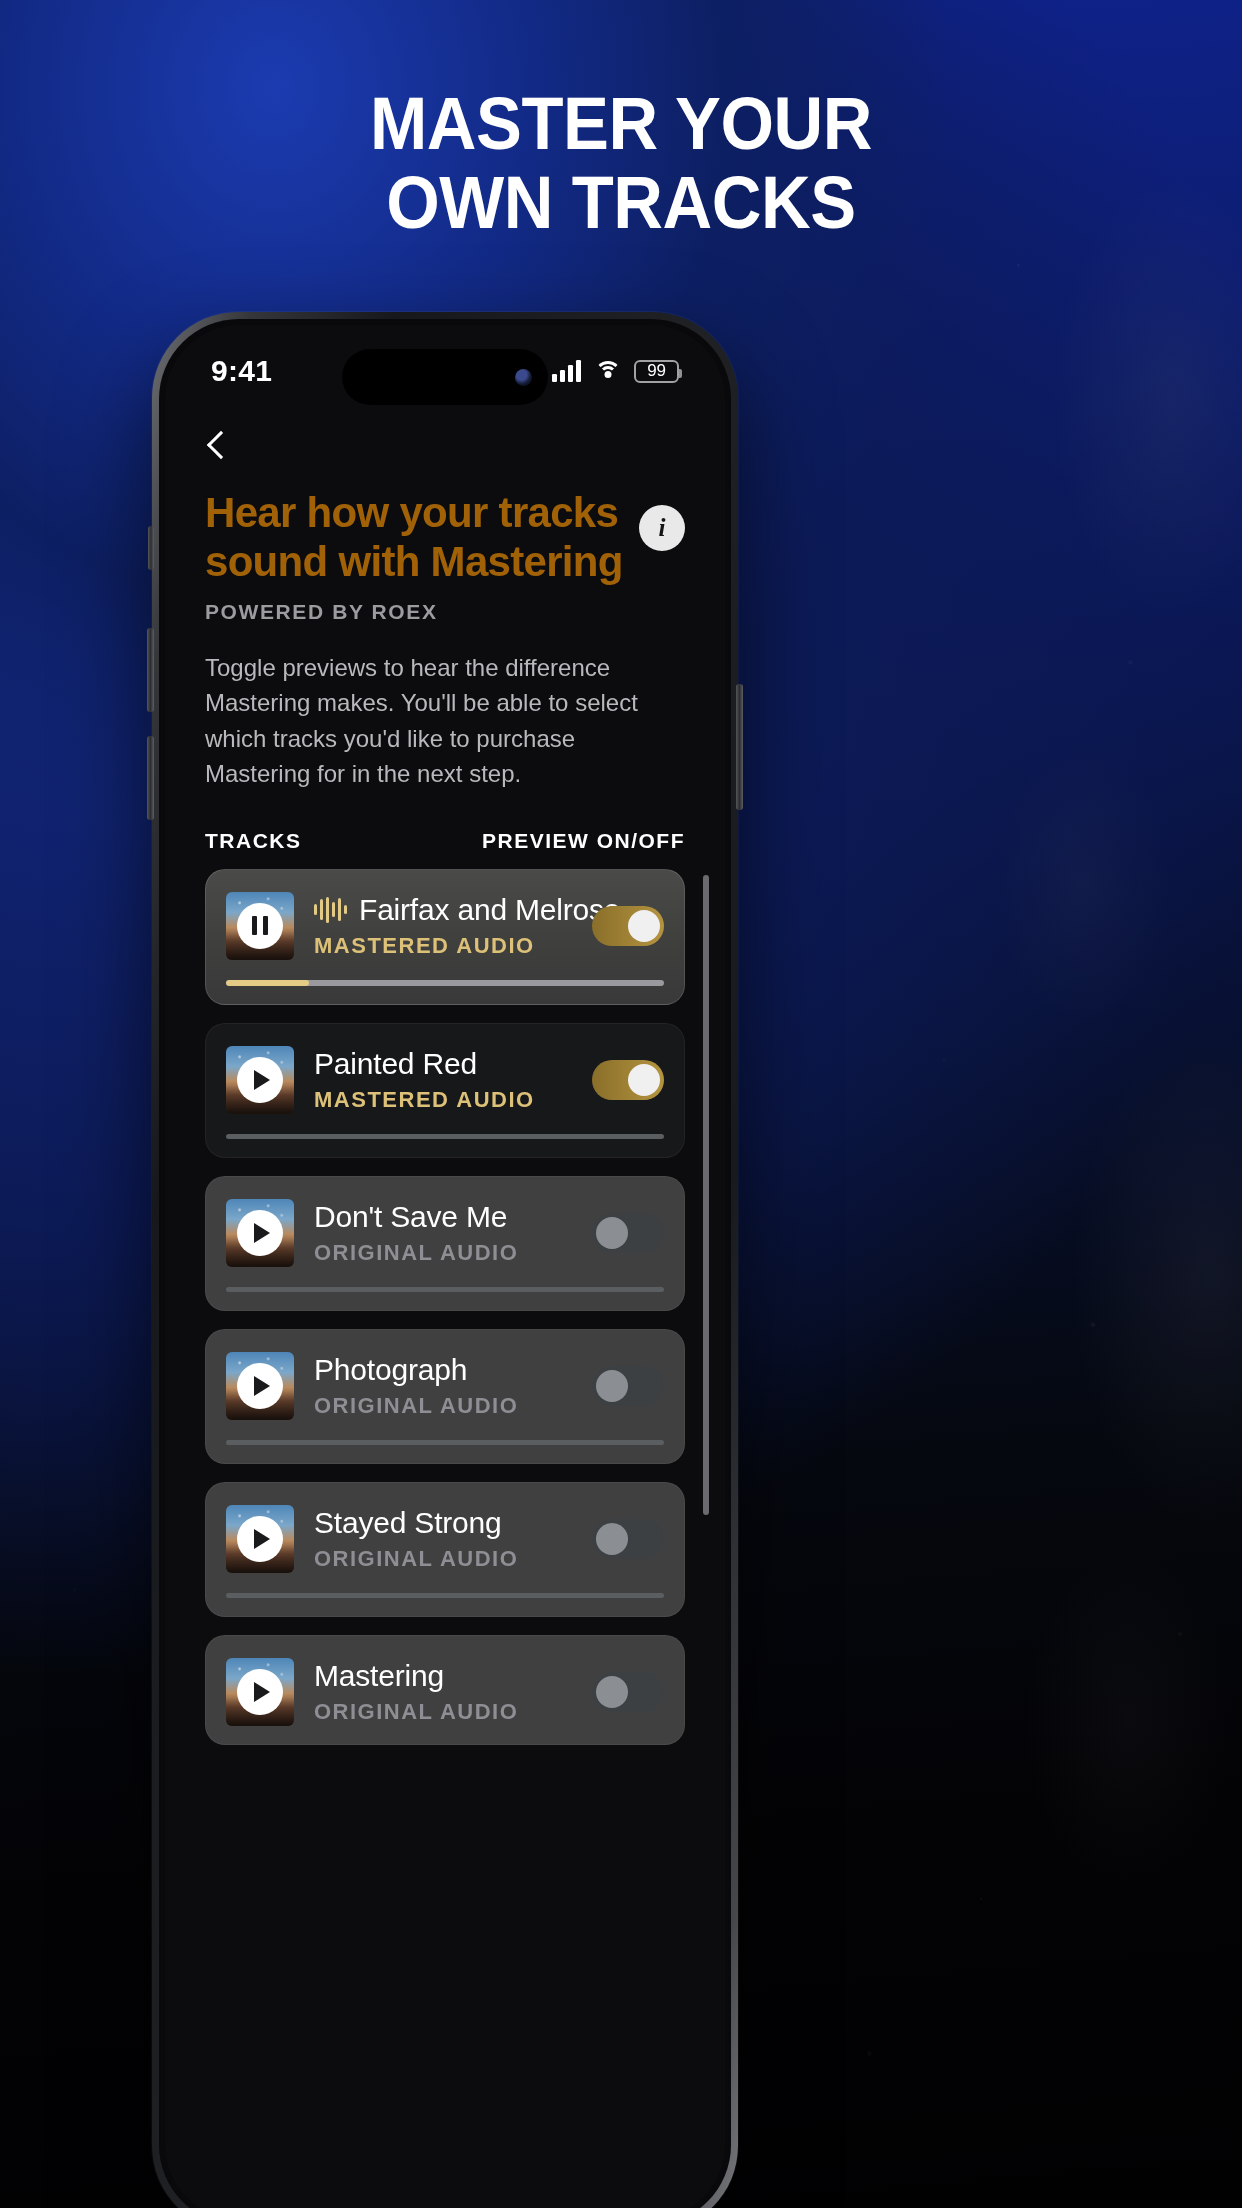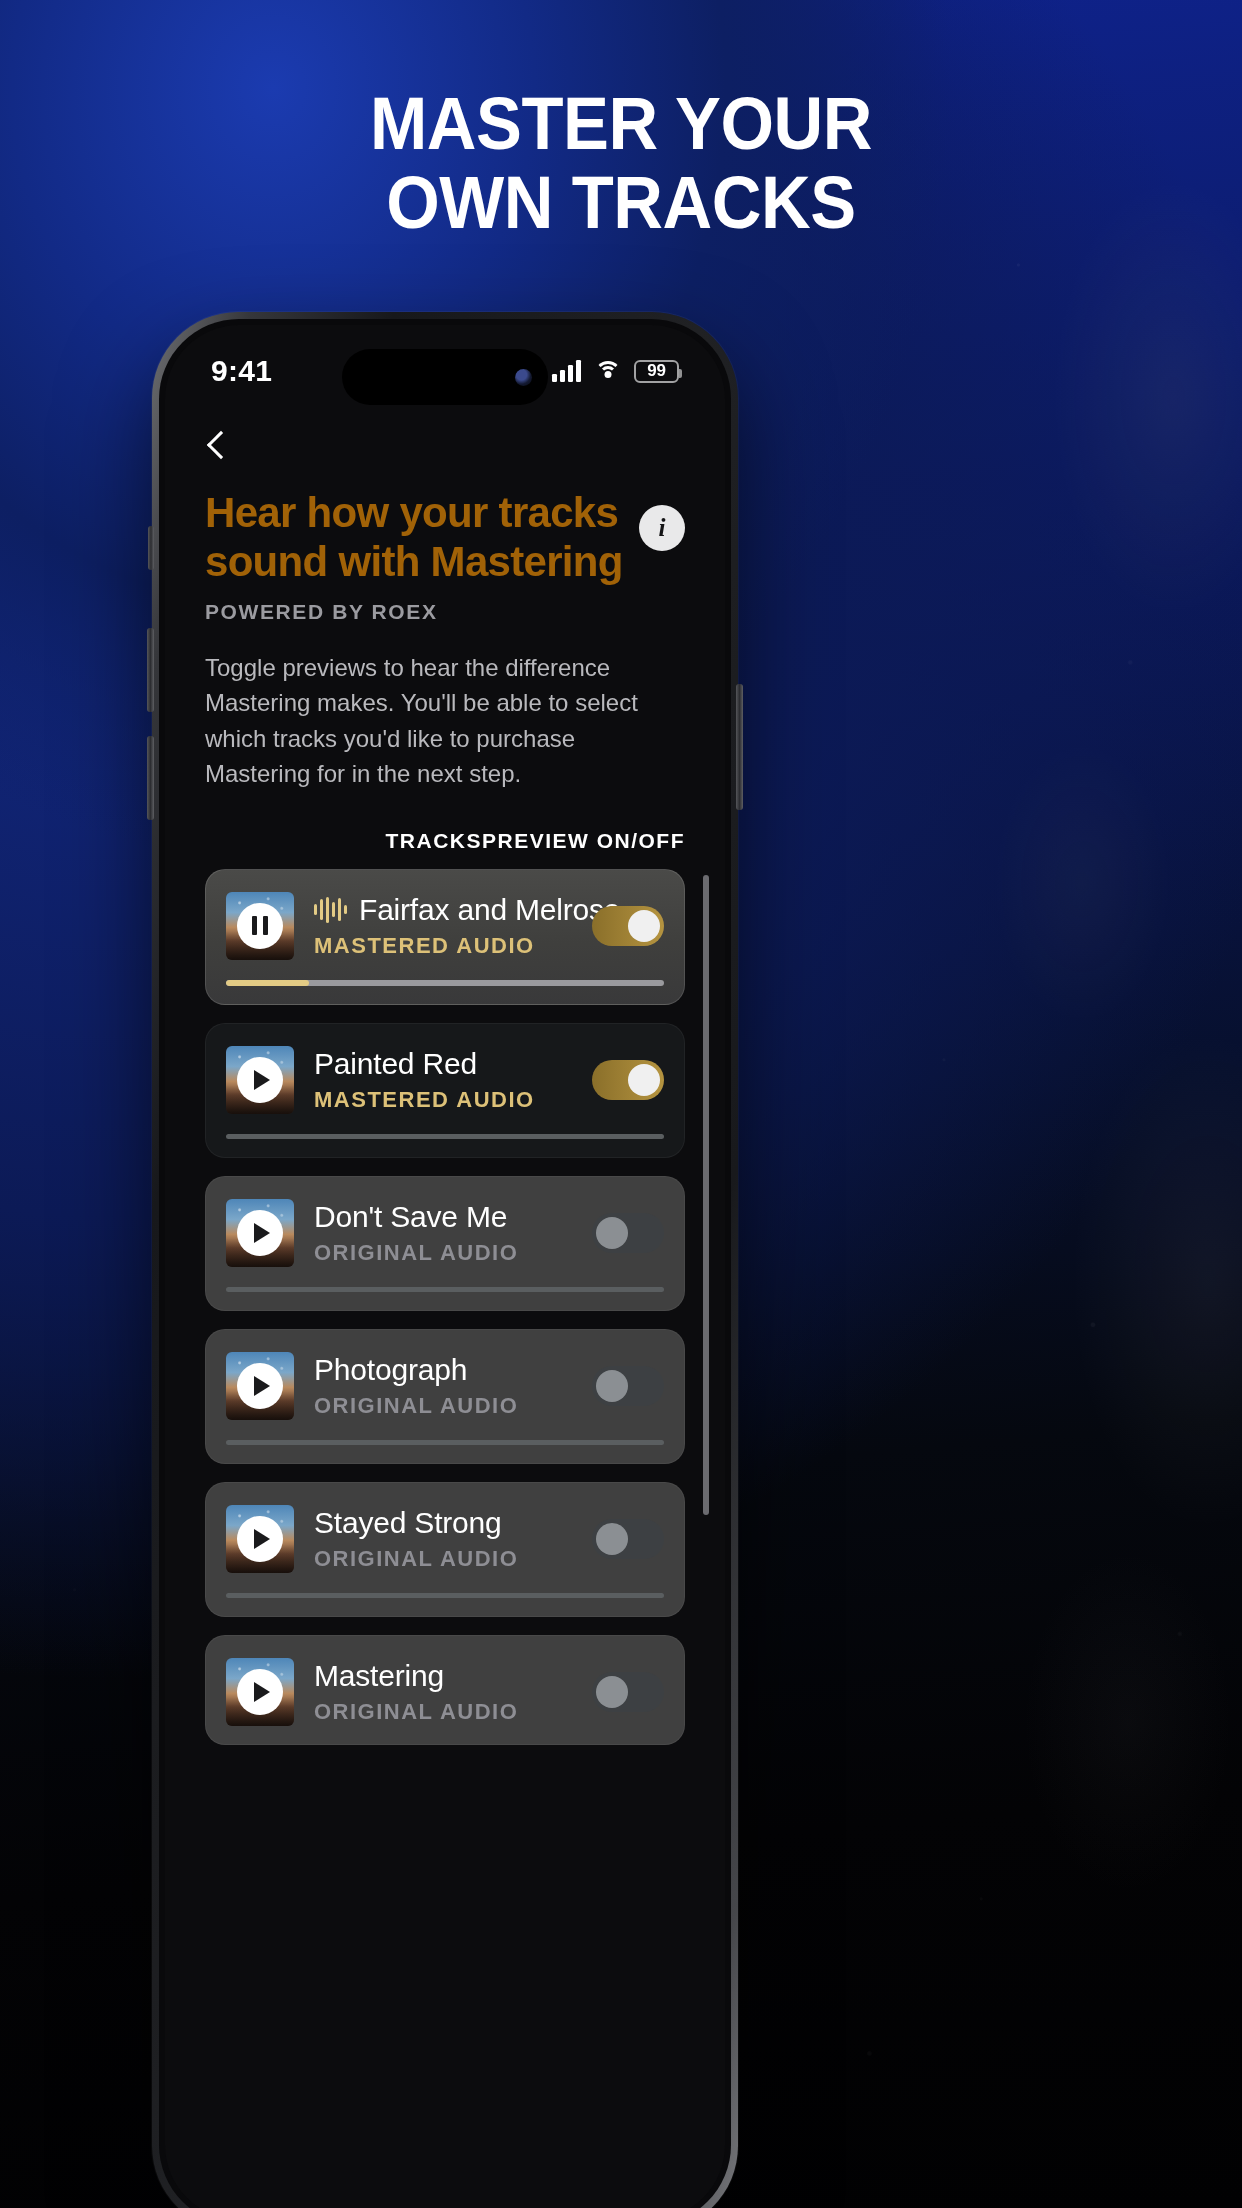--- a/index.html
+++ b/index.html
@@ -121,21 +121,21 @@
     border-left-color:transparent; border-right-color:transparent; border-radius:50%; }
   .ic-wifi span:nth-child(1){ width:27px; height:27px; top:0; }
   .ic-wifi span:nth-child(2){ width:17px; height:17px; top:5px; }
   .ic-wifi span:nth-child(3){ width:7px;  height:7px;  top:10px; background:#fff; border:none; border-radius:50%; }
   .ic-batt {
     width:45px; height:23px; border:2px solid rgba(255,255,255,.62);
     border-radius:6px; position:relative; display:flex; align-items:center; justify-content:center;
   }
   .ic-batt::after { content:""; position:absolute; right:-5px; top:7px; width:3px; height:9px;
     background:rgba(255,255,255,.55); border-radius:0 2px 2px 0; }
-  .ic-batt b { font-size:17px; font-weight:bold; color:#fff; letter-spacing:-.3px; }
+  .ic-batt b { font-size:17px; font-weight:normal; color:#fff; letter-spacing:-.3px; }
 
   
   .app { padding:0 0 0 0; color:#fff; }
   .backrow { padding:18px 40px 6px; }
   .chev-back { display:inline-block; width:20px; height:20px;
     border-left:3.4px solid #ffffff; border-bottom:3.4px solid #ffffff;
     transform:rotate(45deg); margin-left:6px; }
 
   .headwrap { padding:24px 40px 0; display:flex; align-items:flex-start; gap:12px; }
   .h1 {
@@ -155,21 +155,21 @@
     font-size:21px; font-weight:bold; letter-spacing:1.6px;
     color:#9b9ba0;
   }
   .desc {
     padding:26px 40px 0;
     font-size:24px; line-height:1.46; color:#b9b9bd;
     max-width:520px;
   }
 
   .tracks-head {
-    display:flex; justify-content:flex-end; align-items:center;
+    display:flex; justify-content:space-between; align-items:center;
     padding:38px 40px 16px;
     font-size:21px; font-weight:bold; letter-spacing:1.5px; color:#ffffff;
   }
 
   
   .list { position:relative; padding:0 40px 0 40px; }
   .scrollbar {
     position:absolute; right:16px; top:6px; width:6px; height:640px;
     background:#8b8b90; border-radius:3px; opacity:.75;
   }

